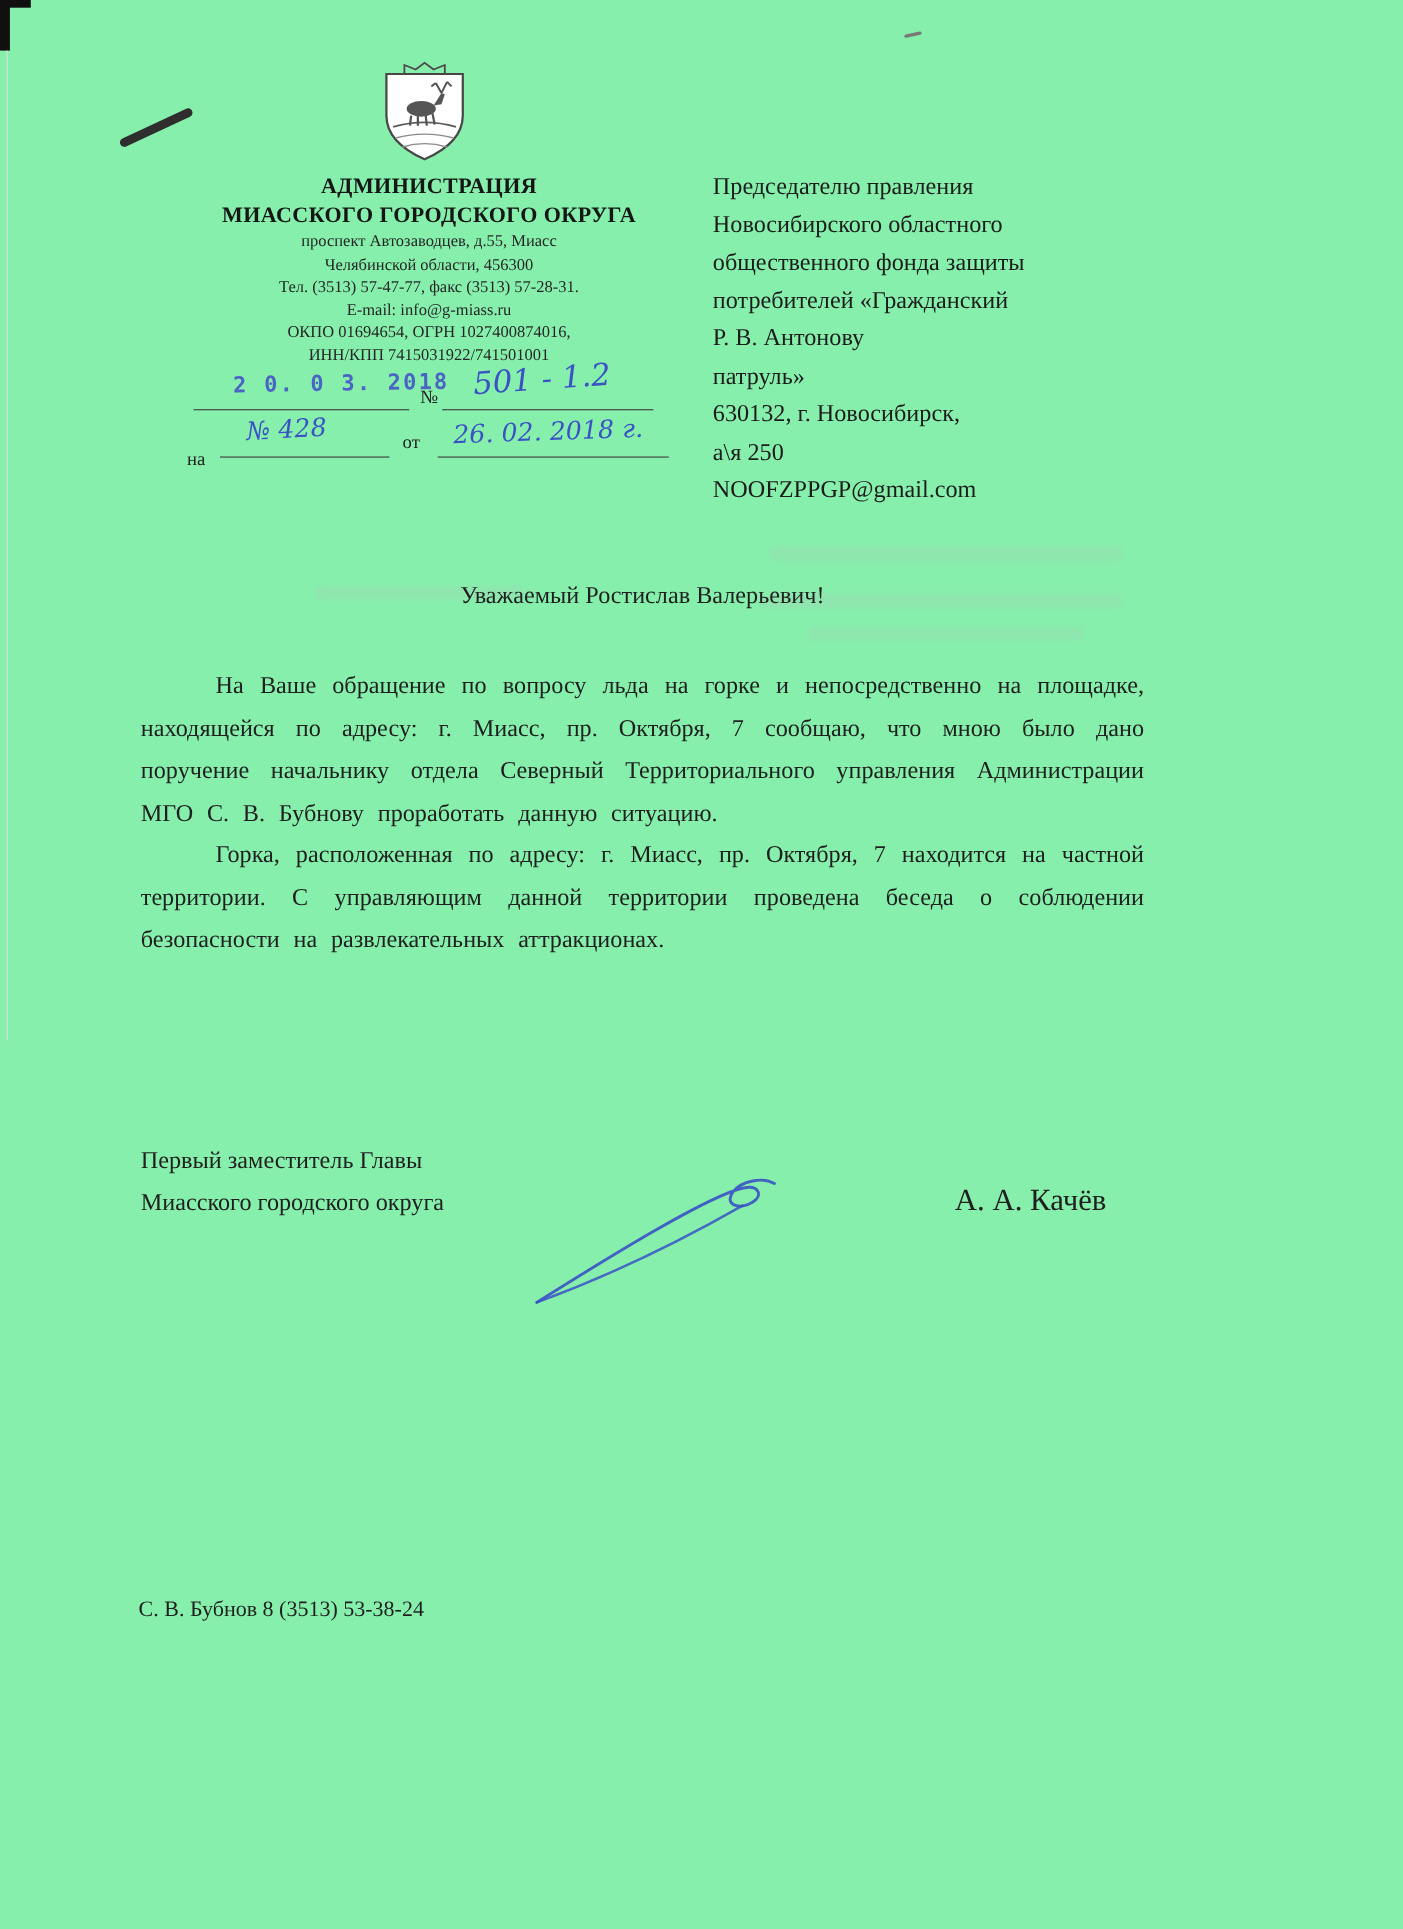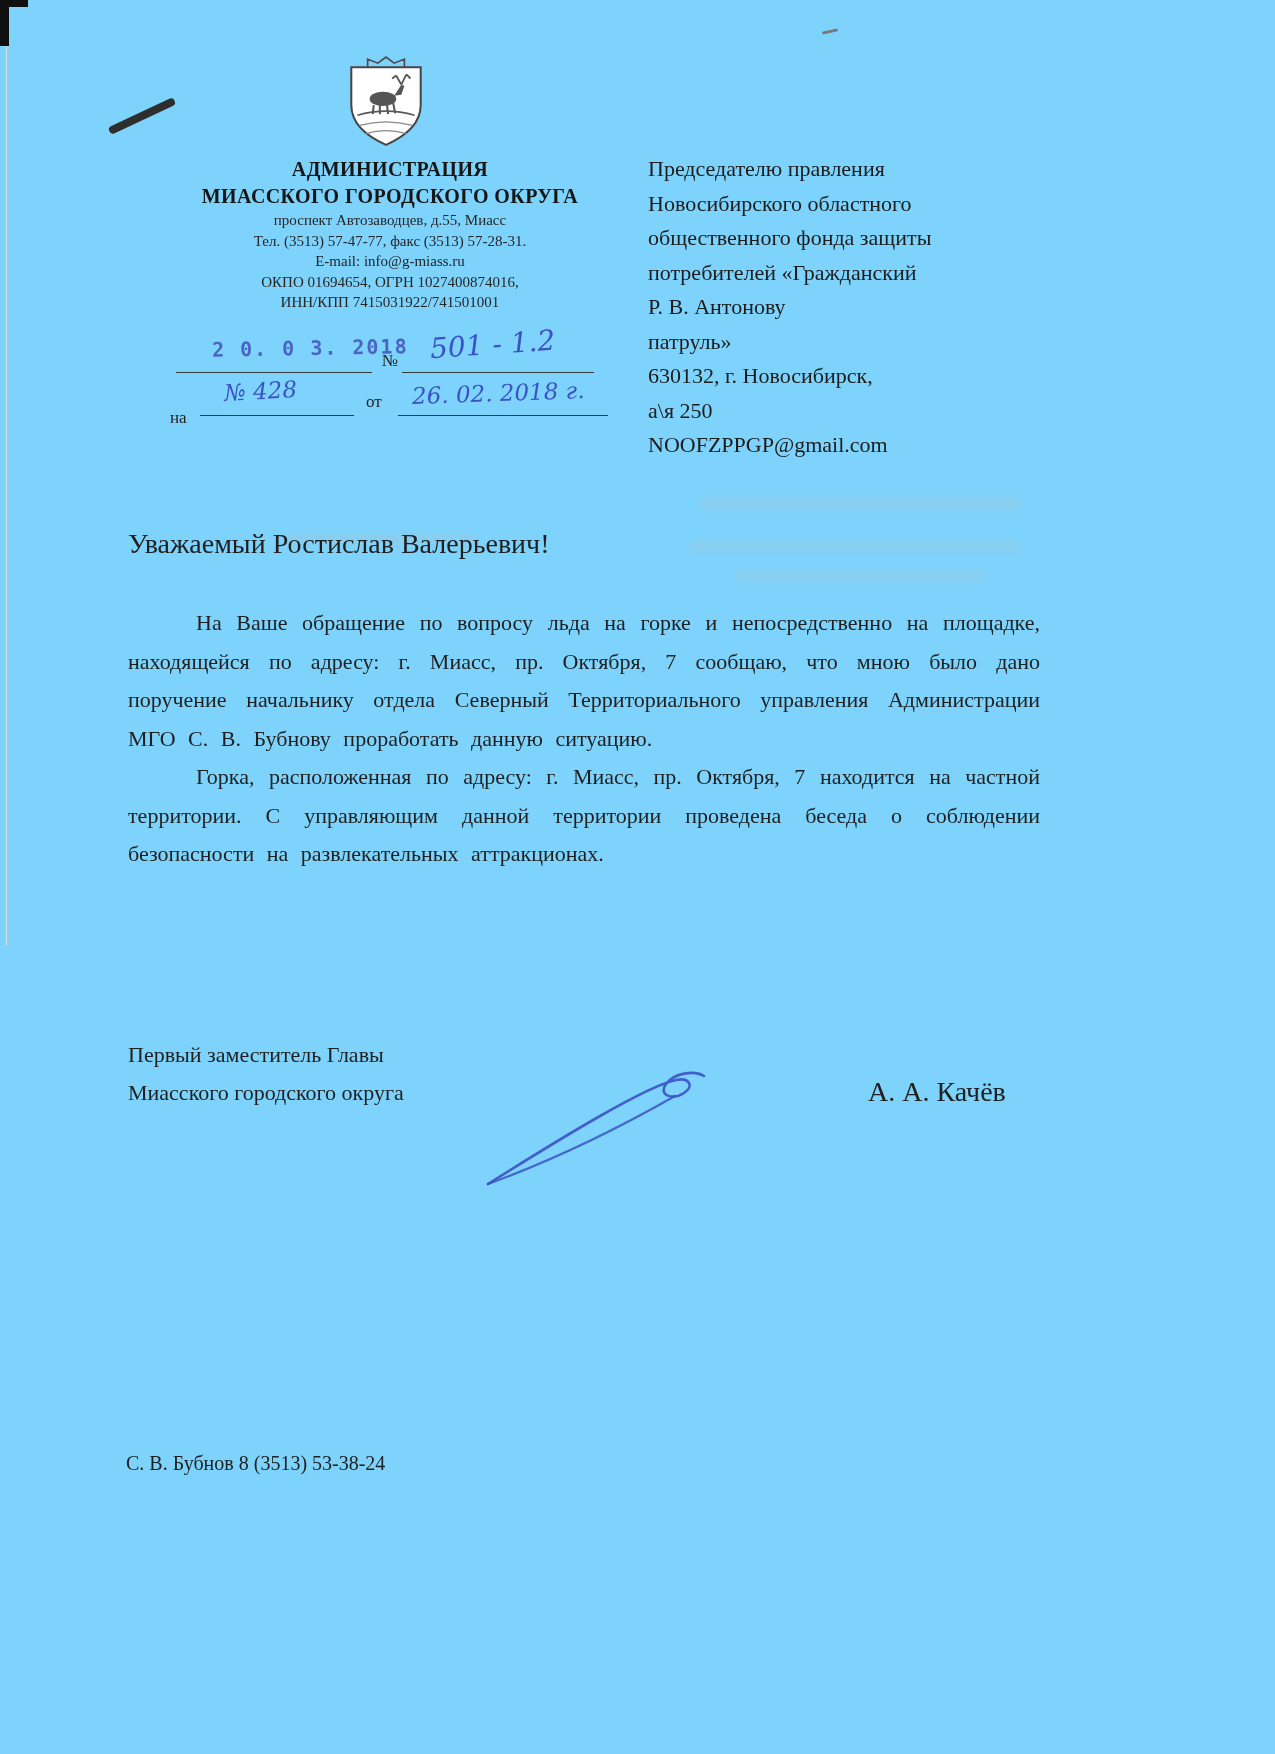--- a/index.html
+++ b/index.html
@@ -1,19 +1,19 @@
 <!DOCTYPE html>
 <html><head>
 <meta charset="utf-8">
 <style>
   html,body{margin:0;padding:0;background:#e8e8e8;}
   .page{
     position:relative;
     width:1275px;height:1754px;
-    background:#7dd3fc;
+    background:#86efac;
     overflow:hidden;
     font-family:"Liberation Serif", serif;
     color:#1f1f1f;
     margin:0 auto;
   }
   
   .corner-strip{position:absolute;left:0;top:0;width:9px;height:46px;background:#101010;}
   .top-strip{position:absolute;left:0;top:0;width:28px;height:7px;background:#101010;}
   .edge-line{position:absolute;left:6px;top:46px;width:1px;height:900px;background:#dcdcdc;}
   .pen-stroke{
@@ -57,21 +57,21 @@
   .recipient{position:absolute;left:648px;top:152px;width:400px;font-size:22px;line-height:34.5px;color:#1c1c1c;}
 
   
   .bleed{position:absolute;background:#b9b9b9;opacity:.18;filter:blur(2.5px);border-radius:4px;}
   .bleed-1{left:700px;top:497px;width:320px;height:13px;}
   .bleed-2{left:286px;top:533px;width:190px;height:12px;}
   .bleed-3{left:690px;top:540px;width:330px;height:13px;}
   .bleed-4{left:735px;top:570px;width:250px;height:12px;}
 
   
-  .salutation{position:absolute;left:128px;top:528px;width:912px;font-size:28px;}
+  .salutation{position:absolute;left:128px;top:528px;width:912px;text-align:center;font-size:22px;}
   .body-text{
     position:absolute;left:128px;top:604px;width:912px;
     font-size:22px;line-height:38.5px;
     text-align:justify;text-align-last:left;word-spacing:7px;
   }
   .body-text p{margin:0;text-indent:68px;}
 
   
   .sign-title{position:absolute;left:128px;top:1036px;font-size:22px;line-height:38px;}
   .sign-name{position:absolute;left:836px;top:1076px;font-size:28px;margin-left:32px;}
@@ -101,20 +101,21 @@
       <path d="M56 41 L63 30 L66 31 L63 40" fill="#555555"></path>
       <path d="M63 30 L58 21 M63 30 L68 20 M68 20 L72 24 M58 21 L54 24" fill="none" stroke="#555555" stroke-width="1.8"></path>
       <path d="M36 50 L35 59 M42 50 L42 59 M49 50 L50 59 M55 48 L57 58" fill="none" stroke="#555555" stroke-width="2"></path>
     </svg>
   </div>
 
   <div class="letterhead">
     <div class="org">АДМИНИСТРАЦИЯ</div>
     <div class="org">МИАССКОГО ГОРОДСКОГО ОКРУГА</div>
     <div class="sub">проспект Автозаводцев, д.55, Миасс</div>
+    <div class="sub">Челябинской области, 456300</div>
     <div class="sub">Тел. (3513) 57-47-77, факс (3513) 57-28-31.</div>
     <div class="sub">E-mail: info@g-miass.ru</div>
     <div class="sub">ОКПО 01694654, ОГРН 1027400874016,</div>
     <div class="sub">ИНН/КПП   7415031922/741501001</div>
   </div>
 
   <div class="ul ul-1a"></div>
   <div class="ul ul-1b"></div>
   <div class="ul ul-2a"></div>
   <div class="ul ul-2b"></div>

